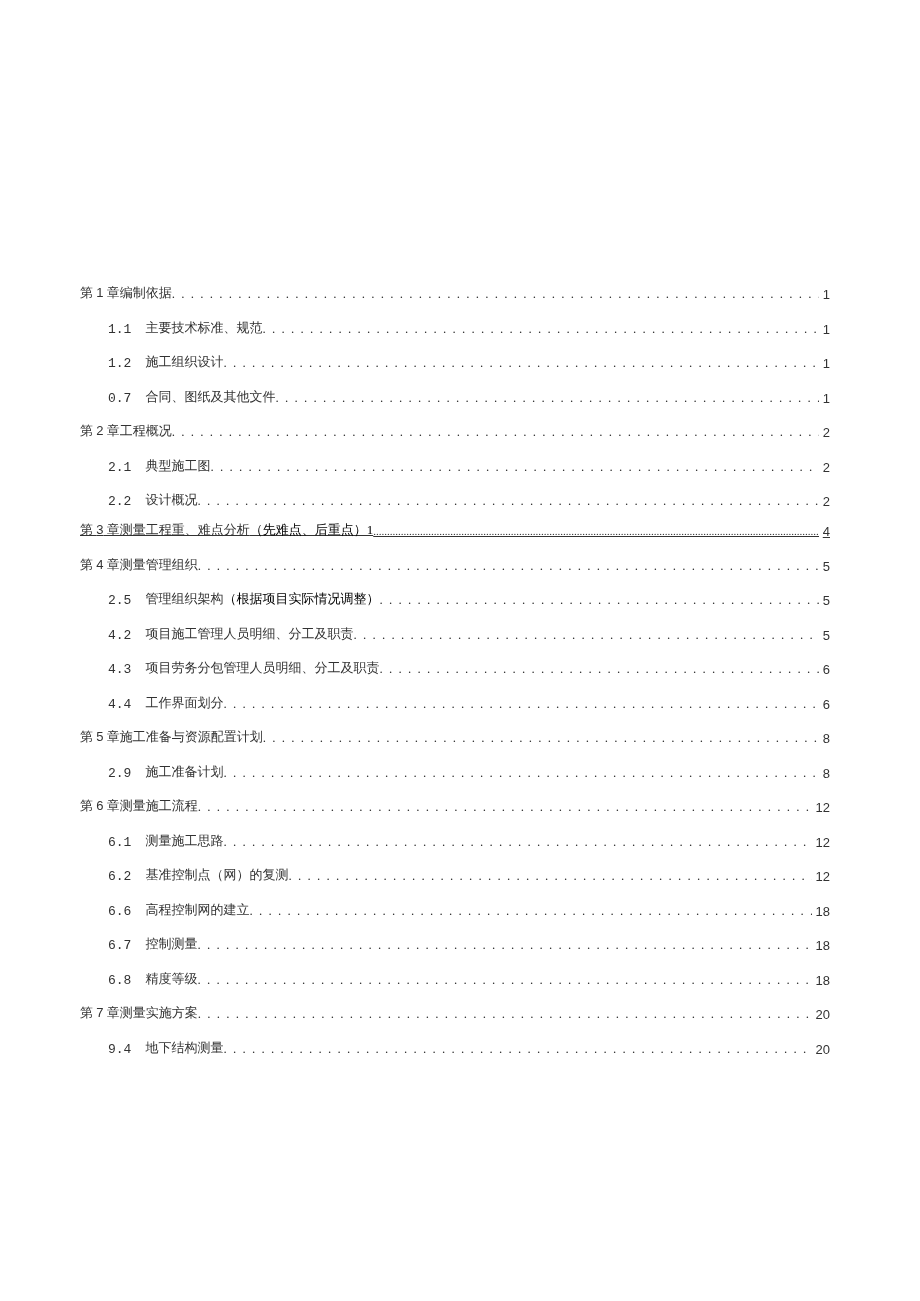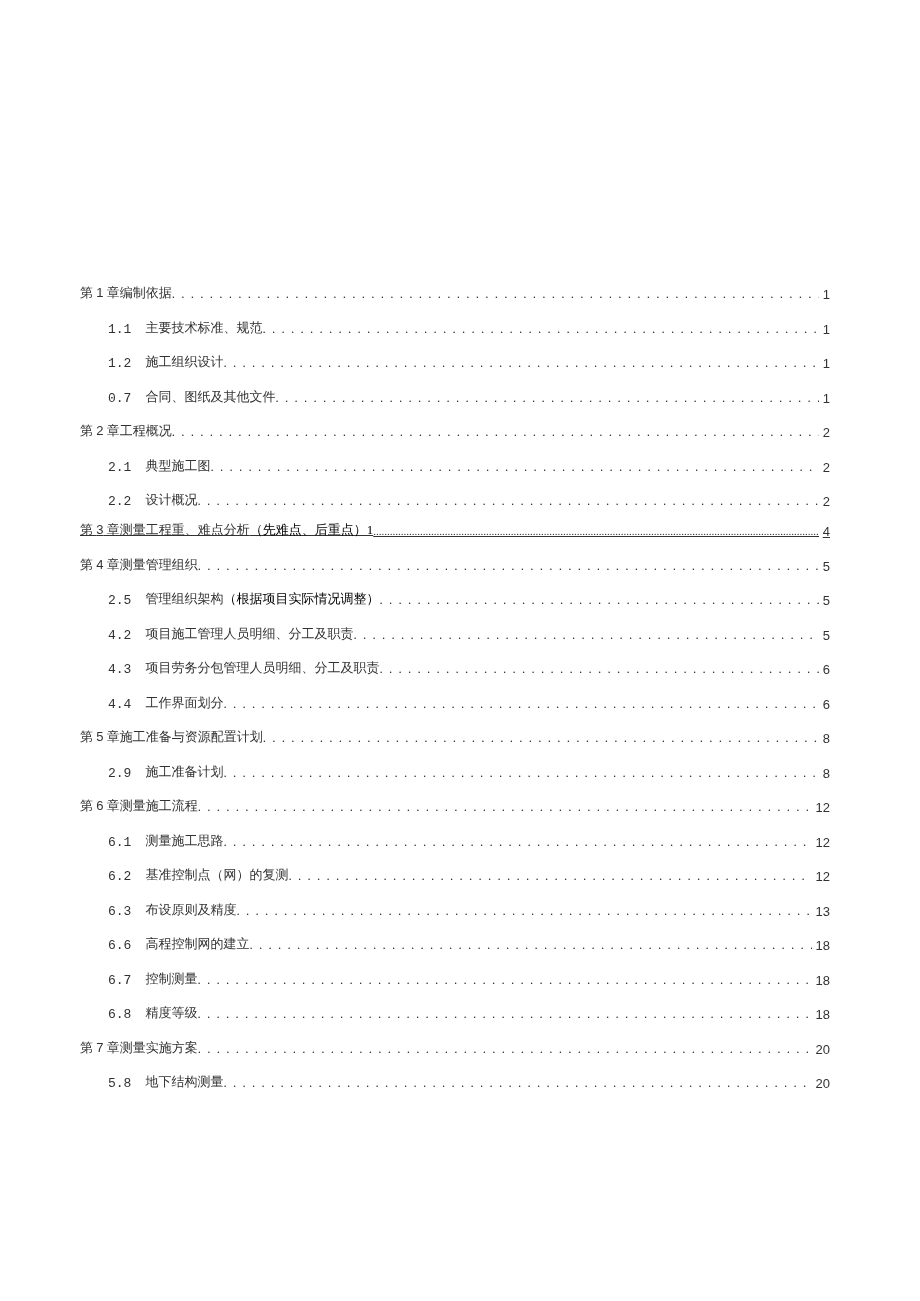--- a/index.html
+++ b/index.html
@@ -170,26 +170,20 @@
         <span class="leader"></span>
         <span class="pageno">12</span>
       </div>
       <div class="toc-entry level-2">
         <span class="num">6.2</span>
         <span class="title">基准控制点（网）的复测</span>
         <span class="leader"></span>
         <span class="pageno">12</span>
       </div>
       <div class="toc-entry level-2">
-        <span class="num">6.3</span>
-        <span class="title">布设原则及精度</span>
-        <span class="leader"></span>
-        <span class="pageno">13</span>
-      </div>
-      <div class="toc-entry level-2">
         <span class="num">6.6</span>
         <span class="title">高程控制网的建立</span>
         <span class="leader"></span>
         <span class="pageno">18</span>
       </div>
       <div class="toc-entry level-2">
         <span class="num">6.7</span>
         <span class="title">控制测量</span>
         <span class="leader"></span>
         <span class="pageno">18</span>
@@ -199,19 +193,19 @@
         <span class="title">精度等级</span>
         <span class="leader"></span>
         <span class="pageno">18</span>
       </div>
       <div class="toc-entry level-1">
         <span class="title">第 <span class="num-arabic">7</span> 章测量实施方案</span>
         <span class="leader"></span>
         <span class="pageno">20</span>
       </div>
       <div class="toc-entry level-2">
-        <span class="num">5.8</span>
+        <span class="num">9.4</span>
         <span class="title">地下结构测量</span>
         <span class="leader"></span>
         <span class="pageno">20</span>
       </div>
     </div>
 </div>
 
 </body></html>

